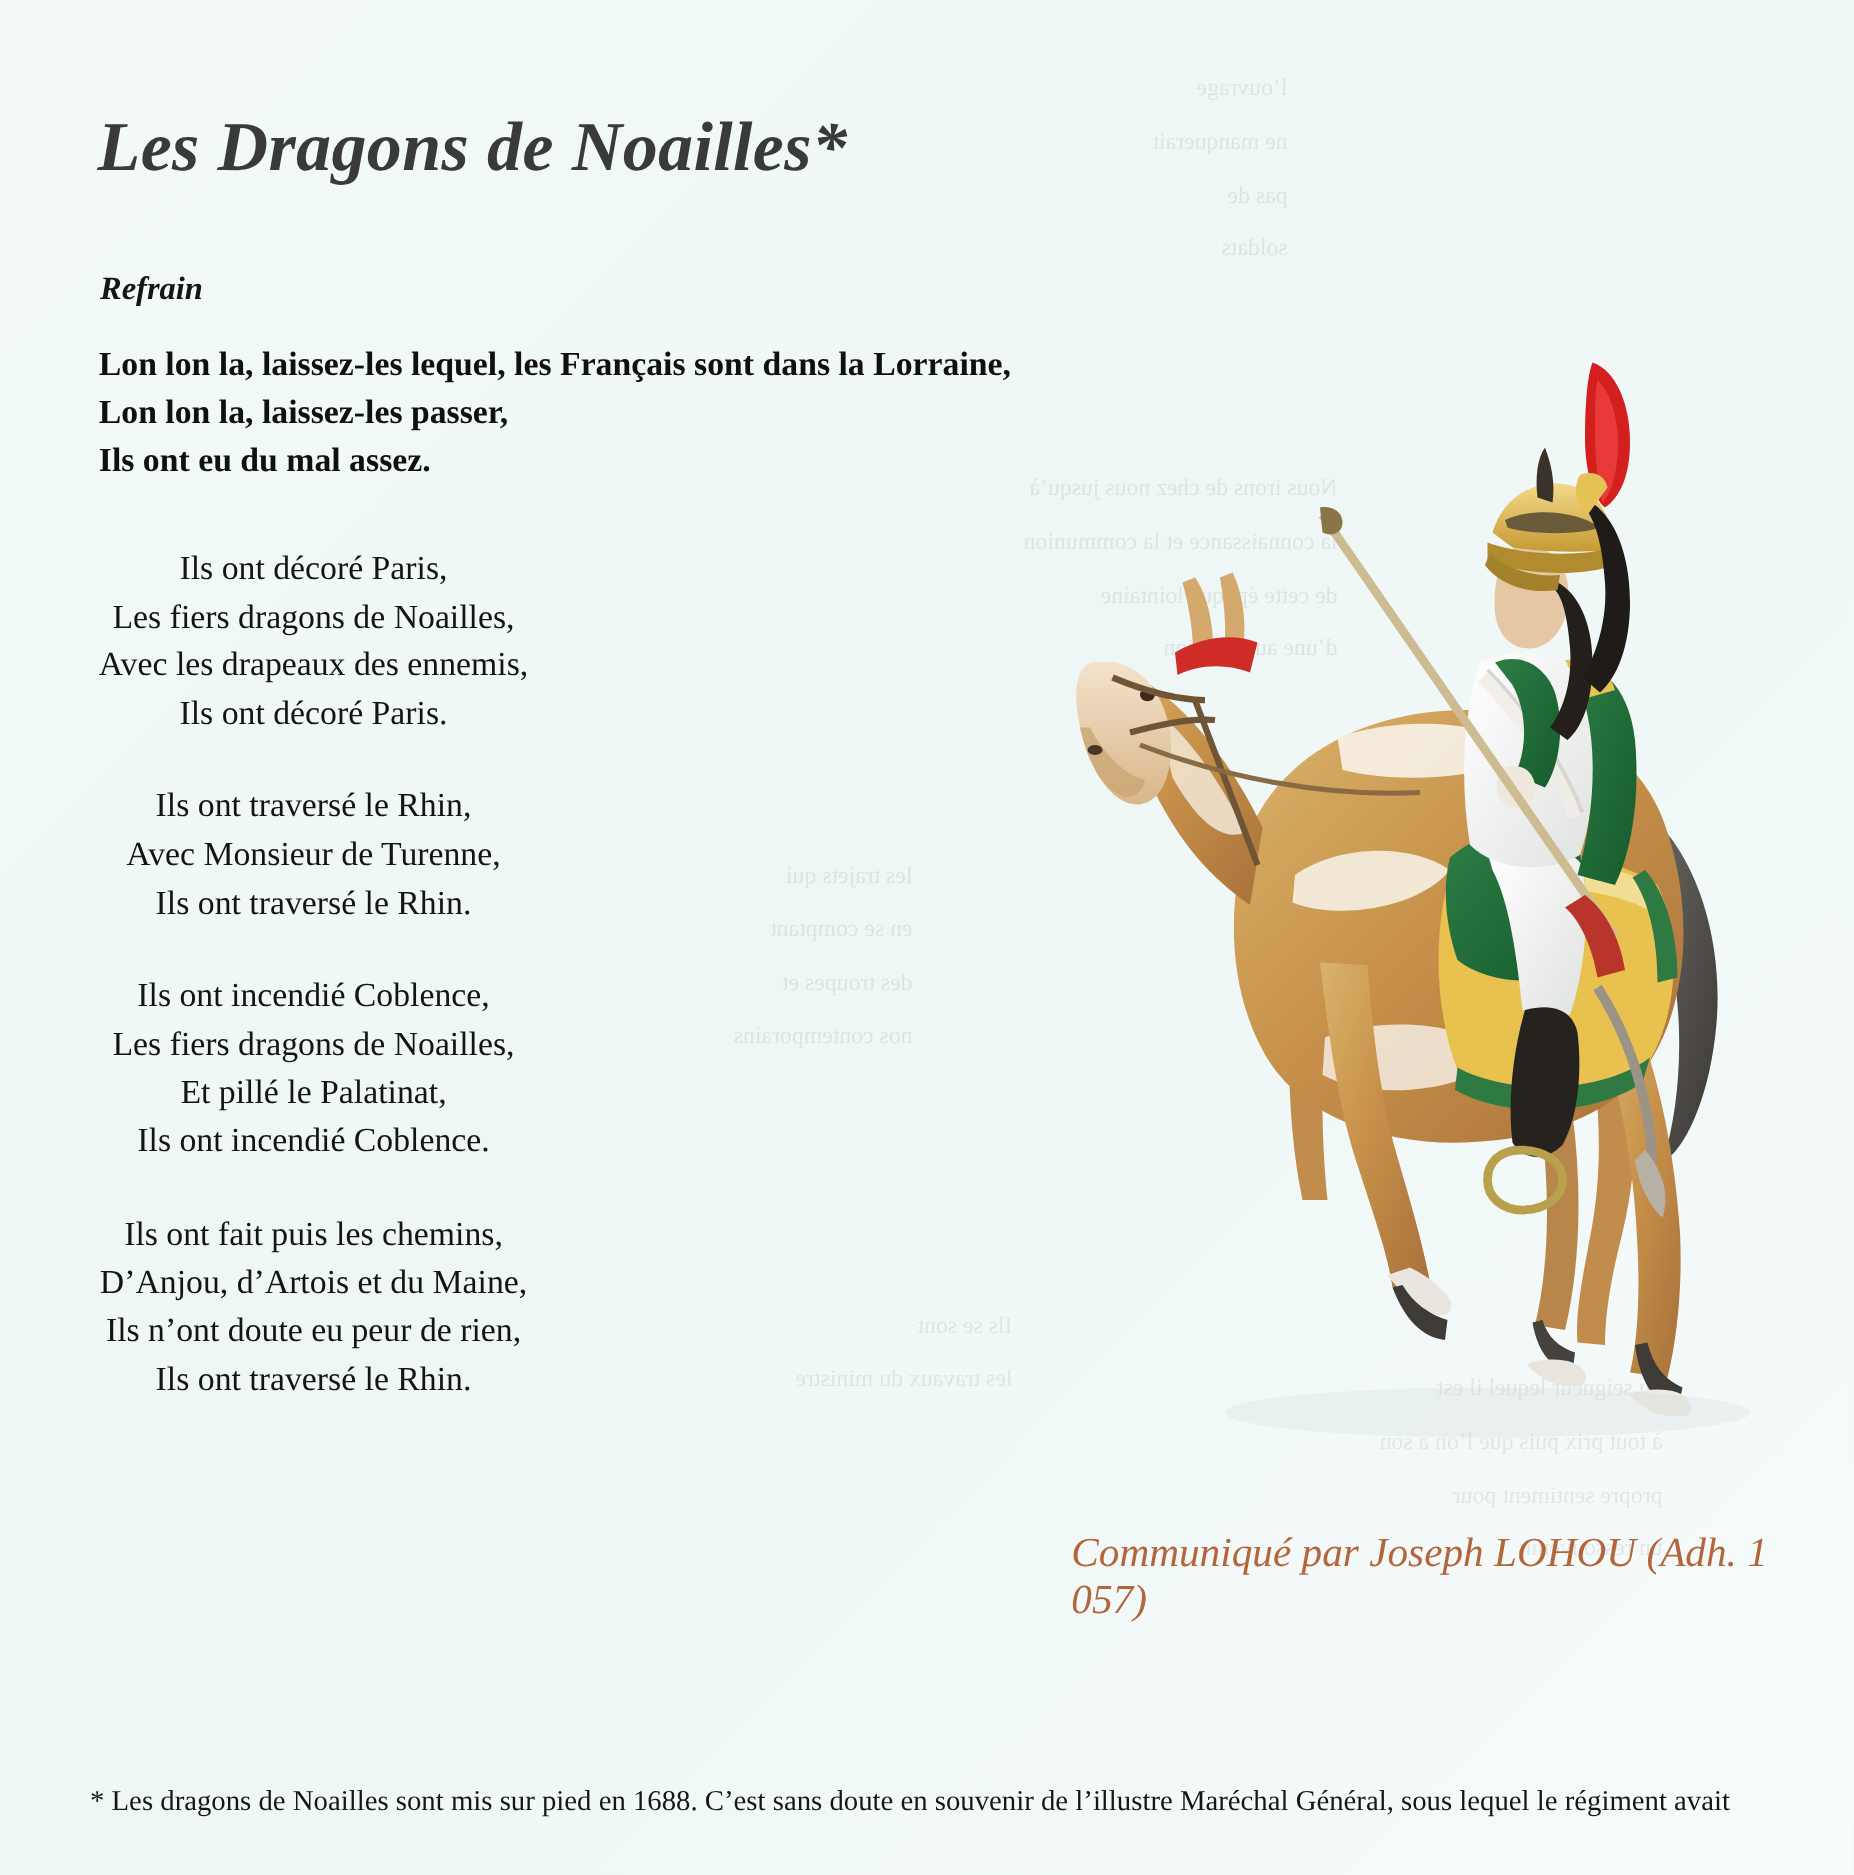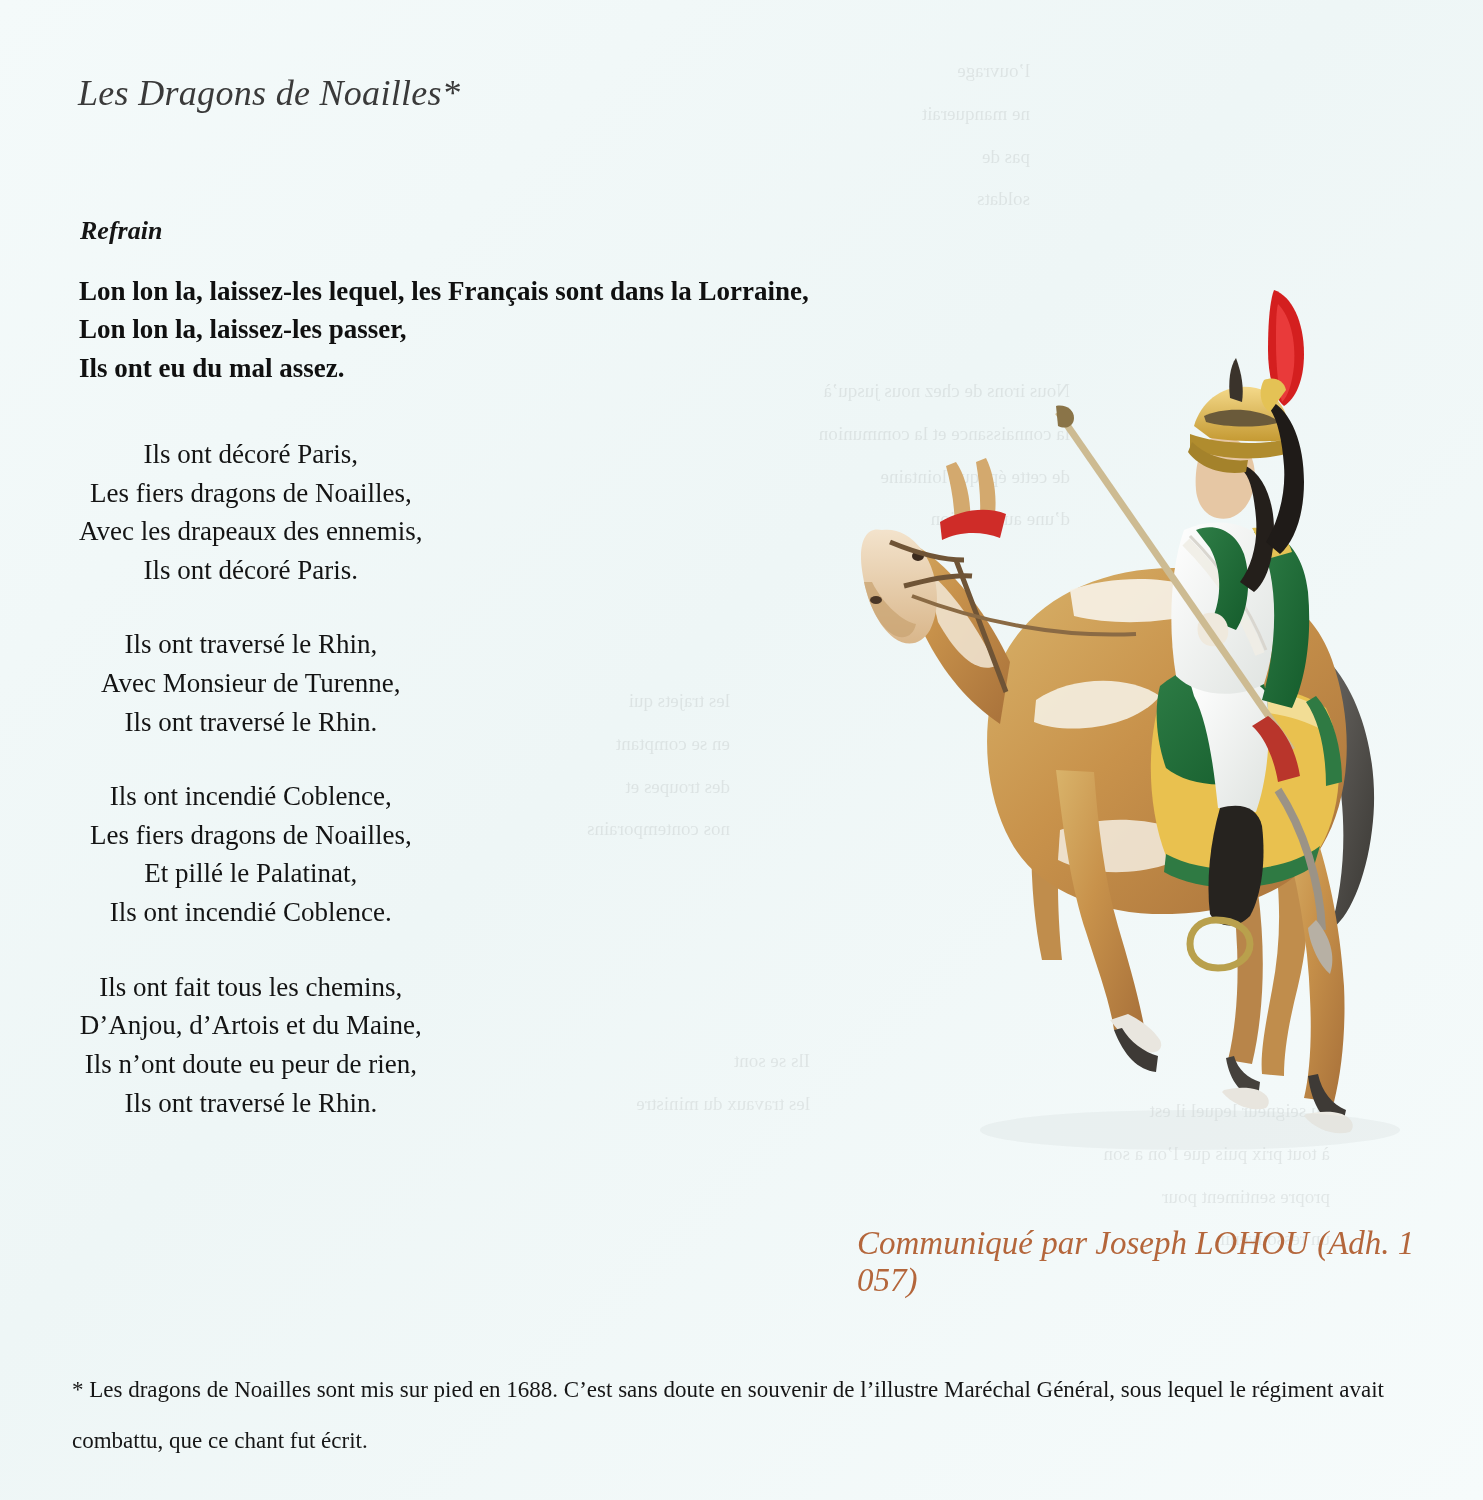--- a/index.html
+++ b/index.html
@@ -52,22 +52,22 @@
   .bt-b { top: 330px; left: 380px; }
   .bt-c { top: 640px; left: 120px; width: 620px; }
   .bt-d { top: 640px; left: 720px; width: 560px; }
   .bt-e { top: 1050px; left: 120px; width: 420px; }
   .bt-f { top: 1000px; left: 640px; width: 620px; }
 
   .title {
     position: absolute;
     top: 48px;
     left: 78px;
-    font-size: 36px;
-    font-weight: normal;
+    font-size: 56px;
+    font-weight: bold;
     font-style: italic;
     color: #3a3a3a;
     letter-spacing: 0.3px;
   }
 
   .refrain-label {
     position: absolute;
     top: 216px;
     left: 80px;
     font-size: 26px;
@@ -180,21 +180,21 @@
       <div class="line">Avec Monsieur de Turenne,</div>
       <div class="line">Ils ont traversé le Rhin.</div>
     </div>
     <div class="verse">
       <div class="line">Ils ont incendié Coblence,</div>
       <div class="line">Les fiers dragons de Noailles,</div>
       <div class="line">Et pillé le Palatinat,</div>
       <div class="line">Ils ont incendié Coblence.</div>
     </div>
     <div class="verse">
-      <div class="line">Ils ont fait tous les chemins,</div>
+      <div class="line">Ils ont fait puis les chemins,</div>
       <div class="line">D’Anjou, d’Artois et du Maine,</div>
       <div class="line">Ils n’ont doute eu peur de rien,</div>
       <div class="line">Ils ont traversé le Rhin.</div>
     </div>
   </div>
 
   <div class="illustration">
     <svg viewBox="0 0 580 1010" xmlns="http://www.w3.org/2000/svg" aria-hidden="true">
       <defs>
         <linearGradient id="coat" x1="0" y1="0" x2="1" y2="1">
@@ -341,16 +341,15 @@
       </g>
 
       <ellipse cx="330" cy="900" rx="210" ry="20" fill="#cfd8d6" opacity="0.25"></ellipse>
     </svg>
   </div>
 
   <div class="credit">Communiqué par Joseph LOHOU (Adh. 1 057)</div>
 
   <div class="footnote">
     <span class="fn-indent">* Les dragons de Noailles sont mis sur pied en 1688. C’est sans doute en souvenir de l’illustre Maréchal Général, sous lequel le régiment avait</span>
-    <span class="fn-indent">combattu, que ce chant fut écrit.</span>
   </div>
 
 </div>
 
 </body></html>

